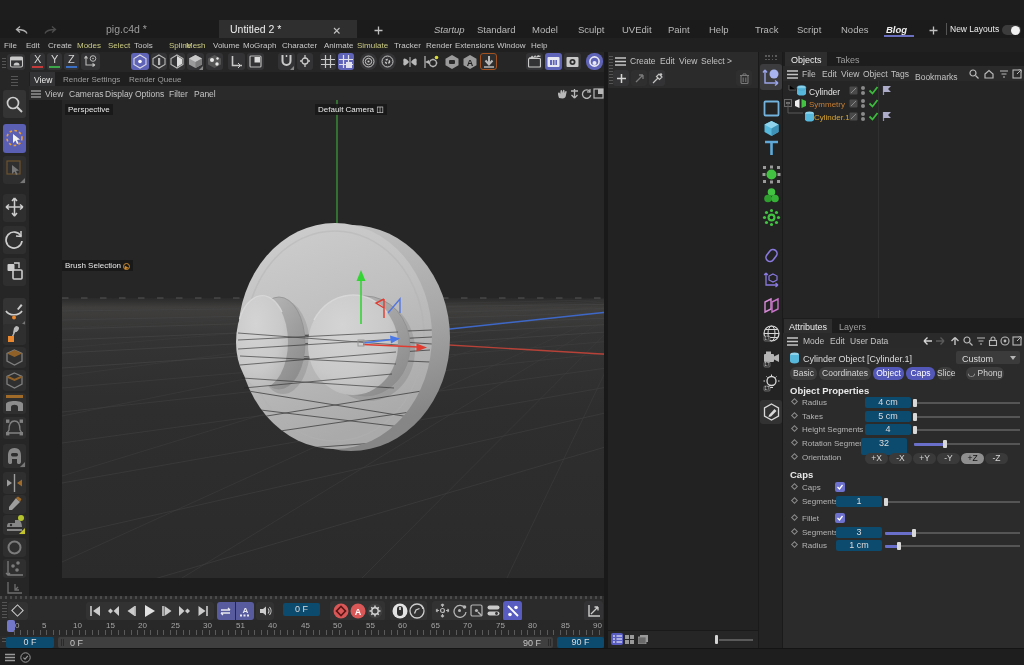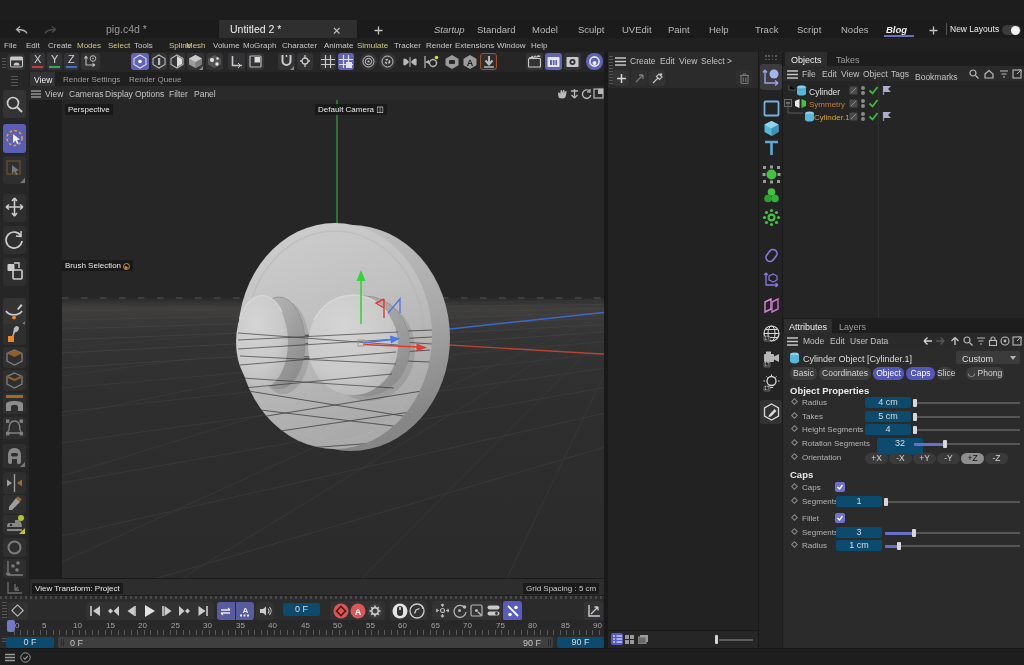--- a/index.html
+++ b/index.html
@@ -552,24 +552,20 @@
 
 <svg class="abs" style="left:540px;top:0" width="34" height="32">
   <text x="12" y="10" font-size="8" font-weight="bold" fill="#35c435" font-family="Liberation Sans">Y</text>
   <line x1="14.5" y1="12" x2="14.5" y2="23.5" stroke="#35c435" stroke-width="1.3"></line>
   <line x1="14.5" y1="23.5" x2="23" y2="22.5" stroke="#4a78e8" stroke-width="1.3"></line>
   <line x1="14.5" y1="24" x2="26" y2="24.5" stroke="#e03c30" stroke-width="1.3"></line>
   <text x="24" y="25" font-size="8" font-weight="bold" fill="#4a78e8" font-family="Liberation Sans">Z</text>
   <text x="28" y="29" font-size="8" font-weight="bold" fill="#e03c30" font-family="Liberation Sans">X</text>
 </svg>
 </div>
-<div id="vpbottom">
-  <div class="vplabel" style="left:2px;top:4px">View Transform: Project</div>
-  <div class="vplabel" style="left:493px;top:4px;color:#c9c9c9;font-size:8px">Grid Spacing : 5 cm</div>
-</div>
 
 <div id="timeline">
   <div class="abs" style="left:2px;top:6px;width:5px;height:40px;background:repeating-linear-gradient(0deg,#555 0 1px,transparent 1px 3px)"></div>
   <div class="abs" style="left:0;top:0;width:605px;height:3px;background:repeating-linear-gradient(90deg,#4a4a4a 0 2px,transparent 2px 5px)"></div>
 
   <div class="btn" style="left:8px;top:6px;width:20px;height:18px;background:#323232"></div>
   <div class="abs" style="left:13px;top:10px;width:9px;height:9px;border:1.5px solid #d0d0d0;transform:rotate(45deg)"></div>
 
   <div class="abs" style="left:86px;top:6px;width:128px;height:18px;background:#323232;border-radius:3px"></div>
   <svg class="abs" style="left:89px;top:9px" width="13" height="12">
@@ -684,21 +680,21 @@
   <div class="abs" style="left:0;top:24px;width:605px;height:16px;background:#282828"></div>
   <div class="abs" style="left:7px;top:24px;width:8px;height:12px;background:#7377c8;border-radius:2px"></div>
   <div id="ruler" style="position:absolute;left:0;top:25px;width:605px;height:10px;font-size:8px;color:#a5a5a5">
     <span class="abs" style="left:15px">0</span>
         <span class="abs" style="left:42px">5</span>
     <span class="abs" style="left:73px">10</span>
         <span class="abs" style="left:106px">15</span>
     <span class="abs" style="left:138px">20</span>
         <span class="abs" style="left:171px">25</span>
     <span class="abs" style="left:203px">30</span>
-        <span class="abs" style="left:236px">35</span>
+        <span class="abs" style="left:236px">51</span>
     <span class="abs" style="left:268px">40</span>
         <span class="abs" style="left:301px">45</span>
     <span class="abs" style="left:333px">50</span>
         <span class="abs" style="left:366px">55</span>
     <span class="abs" style="left:398px">60</span>
         <span class="abs" style="left:431px">65</span>
     <span class="abs" style="left:463px">70</span>
         <span class="abs" style="left:496px">75</span>
     <span class="abs" style="left:528px">80</span>
         <span class="abs" style="left:561px">85</span>
@@ -1047,21 +1043,21 @@
   <div class="field" style="left:82px;top:359px;width:46px;height:11px;line-height:11px">5 cm</div>
   <div class="track" style="left:131px;top:364px;width:106px"></div>
       <div class="thumb" style="left:130px;top:361px"></div>
   <div class="dia" style="left:9px;top:374px"></div>
       <div class="lbl" style="left:19px;top:373px">Height Segments</div>
   <div class="field" style="left:82px;top:372px;width:46px;height:11px;line-height:11px">4</div>
   <div class="track" style="left:131px;top:377px;width:106px"></div>
       <div class="thumb" style="left:130px;top:374px"></div>
   <div class="dia" style="left:9px;top:388px"></div>
       <div class="lbl" style="left:19px;top:387px">Rotation Segments</div>
-  <div class="field" style="left:94px;top:386px;width:46px;height:17px;line-height:11px">32</div>
+  <div class="field" style="left:78px;top:386px;width:46px;height:17px;line-height:11px">32</div>
   <div class="track" style="left:131px;top:391px;width:106px"></div>
   <div class="fillp" style="left:131px;top:390.5px;width:30px"></div>
       <div class="thumb" style="left:160px;top:388px"></div>
   <div class="dia" style="left:9px;top:402px"></div>
       <div class="lbl" style="left:19px;top:401px">Orientation</div>
   <div class="tabbtn" style="left:82px;top:401px;width:23px;height:11px;line-height:11px;background:#3a3a3a">+X</div>
   <div class="tabbtn" style="left:106px;top:401px;width:23px;height:11px;line-height:11px;background:#3a3a3a">-X</div>
   <div class="tabbtn" style="left:130px;top:401px;width:23px;height:11px;line-height:11px;background:#3a3a3a">+Y</div>
   <div class="tabbtn" style="left:154px;top:401px;width:23px;height:11px;line-height:11px;background:#3a3a3a">-Y</div>
   <div class="tabbtn" style="left:178px;top:401px;width:23px;height:11px;line-height:11px;background:#8f8f8f;color:#111">+Z</div>

